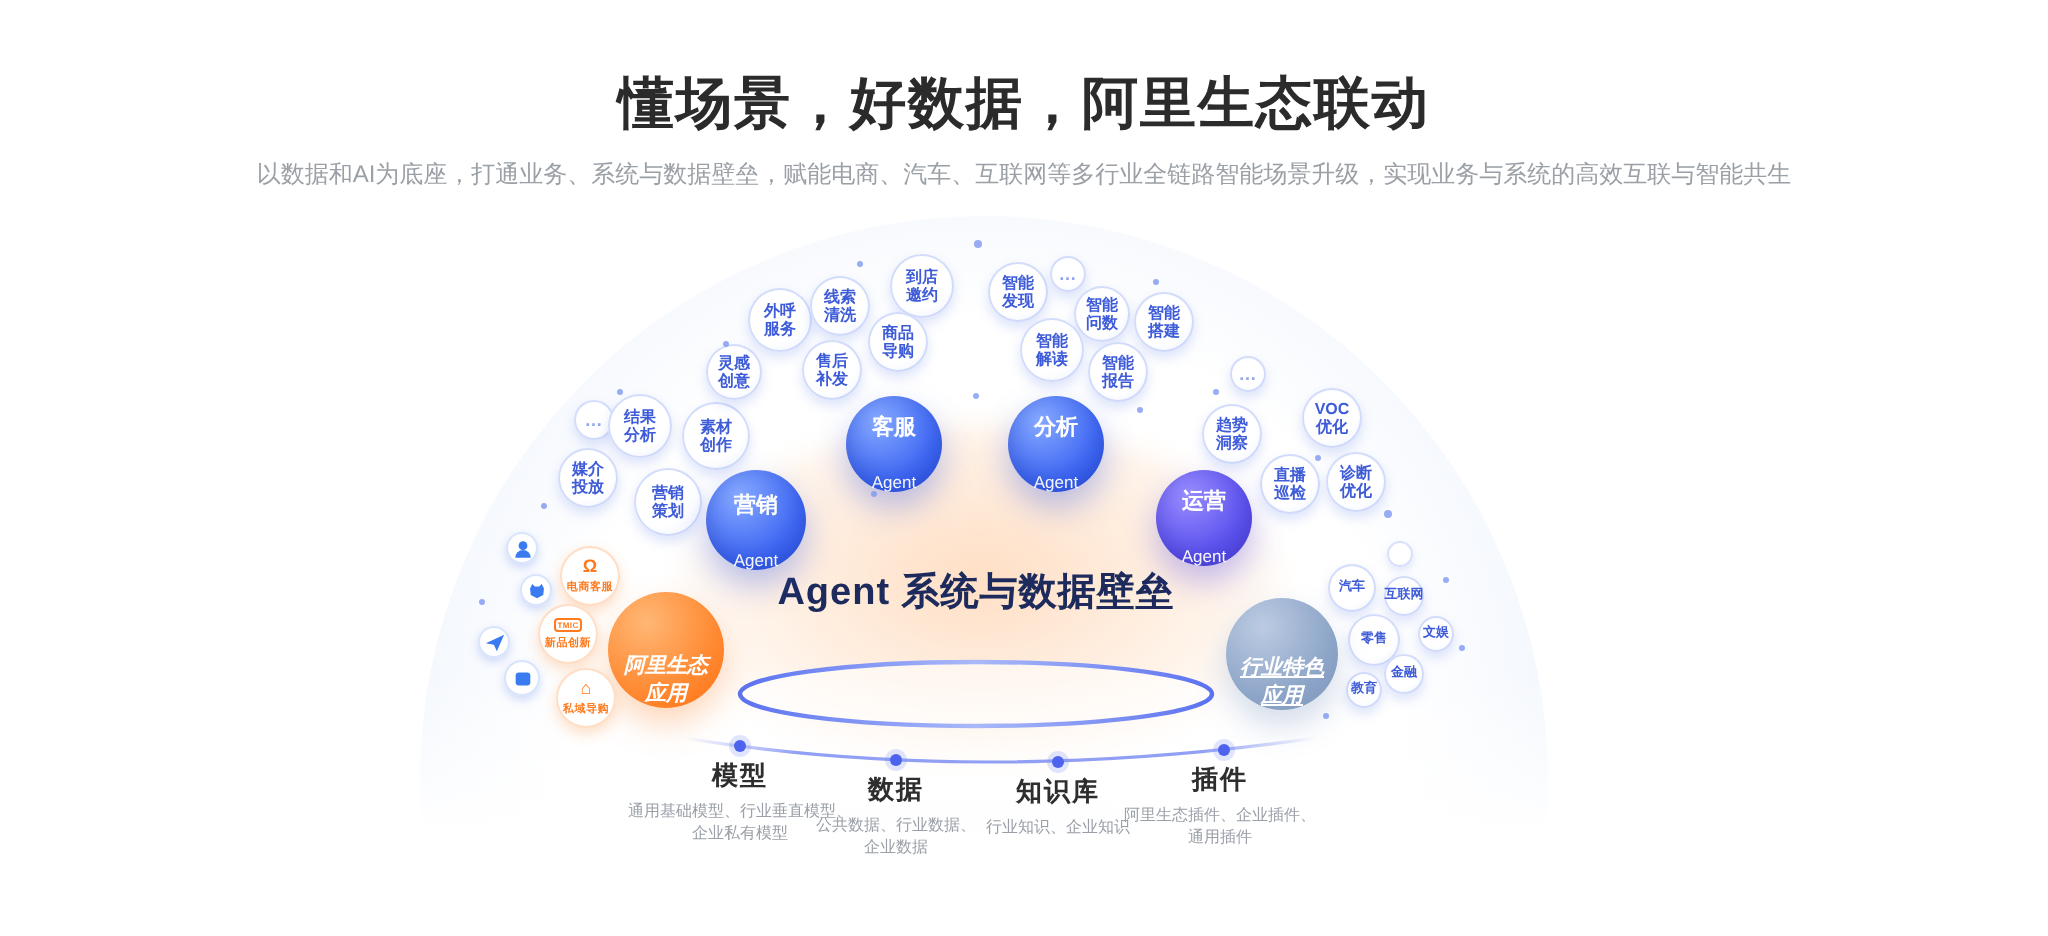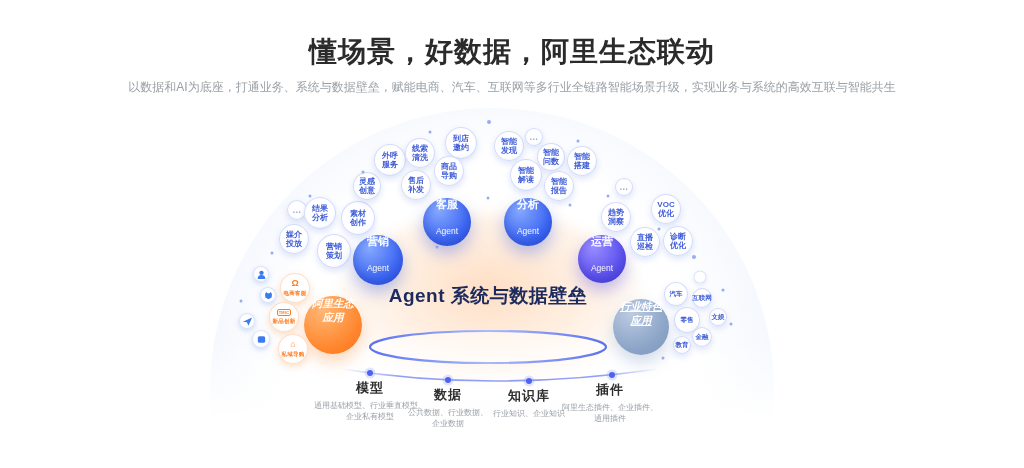--- a/index.html
+++ b/index.html
@@ -21,21 +21,21 @@
 
   .platform{position:absolute;left:0;top:0;pointer-events:none;}
 
   
   .center{position:absolute;left:488px;top:283px;transform:translateX(-50%);text-align:center;width:300px;}
   .center-title{font-size:19px;font-weight:700;color:#1c2a5c;letter-spacing:.5px;}
   .center-sub{margin-top:7px;font-size:12.5px;color:#3e4c8c;letter-spacing:1.5px;font-weight:600;}
 
   
   .agent{position:absolute;transform:translate(-50%,-50%);border-radius:50%;display:flex;flex-direction:column;
-    align-items:center;justify-content:flex-start;color:#fff;text-align:center;}
+    align-items:center;justify-content:flex-end;color:#fff;text-align:center;}
   .agent.blue{background:radial-gradient(circle at 33% 26%, #85a8ff, #3f68f3 62%, #2b50e8);
     box-shadow:0 8px 16px rgba(58,94,230,0.35), inset 0 -4px 10px rgba(20,40,140,0.25);}
   .agent.purple{background:radial-gradient(circle at 33% 26%, #988cff, #5c52ee 62%, #4a41e0);
     box-shadow:0 8px 16px rgba(86,74,230,0.35), inset 0 -4px 10px rgba(40,30,140,0.25);}
   .agent.slate{background:radial-gradient(circle at 33% 26%, #bccbe2, #8aa3c6 66%, #7d96ba);
     box-shadow:0 8px 16px rgba(110,140,185,0.3);font-style:italic;}
   .agent.orange{background:radial-gradient(circle at 33% 26%, #ffb775, #ff8a33 60%, #ff6f10);
     box-shadow:0 8px 16px rgba(250,140,60,0.35);font-style:italic;}
   .agent .a-label{font-size:11px;font-weight:700;line-height:1.2;}
   .agent .a-sub{font-size:8.5px;opacity:.95;margin-top:15px;}

